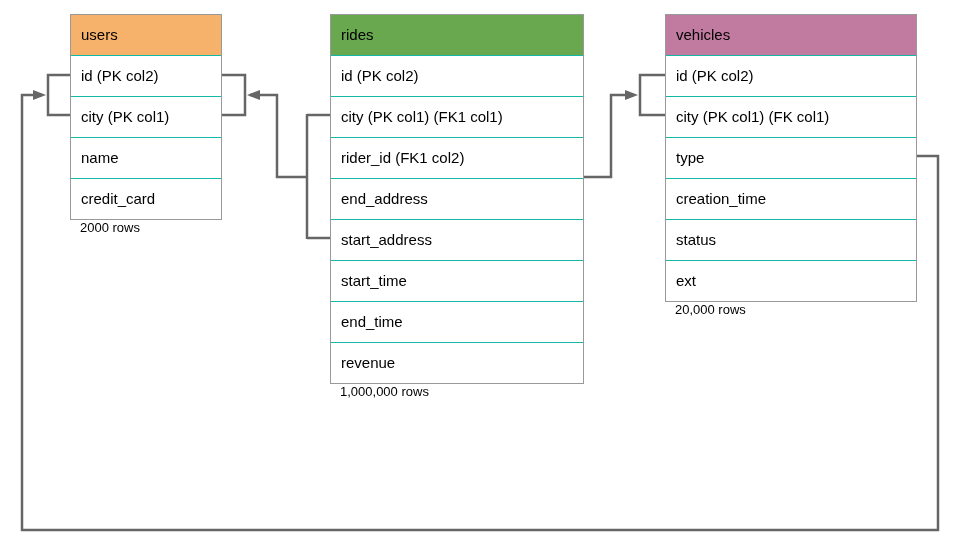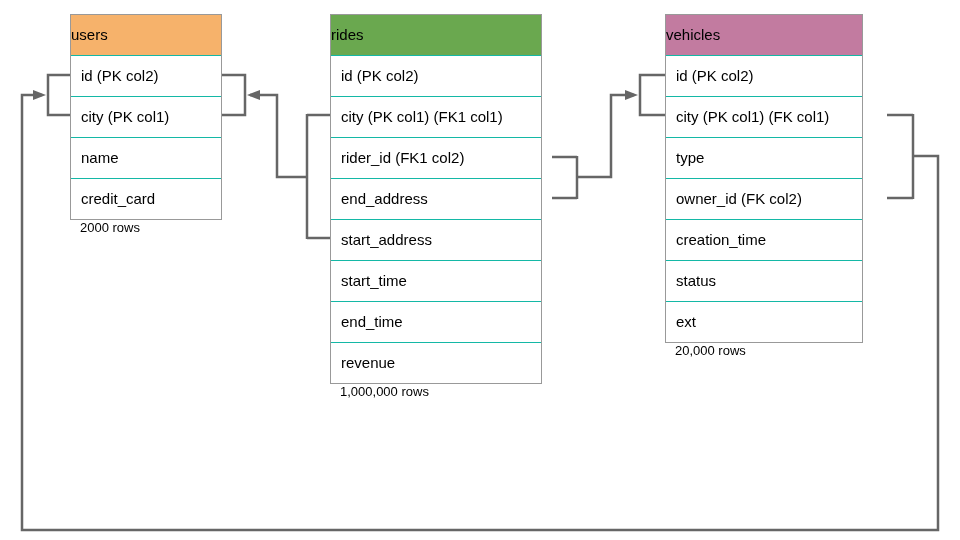--- a/index.html
+++ b/index.html
@@ -25,42 +25,43 @@
   }
   .table-wrap { position: absolute; }
   .table-box {
     border: 1px solid #999999;
     background: #ffffff;
     box-sizing: border-box;
   }
   .thead {
     height: 40px;
     line-height: 40px;
+    padding-left: 10px;
     font-size: 15px;
     white-space: nowrap;
     overflow: hidden;
   }
   .row {
     height: 40px;
     line-height: 40px;
     padding-left: 10px;
     font-size: 15px;
     border-top: 1px solid #14b8a6;
     background: #ffffff;
     white-space: nowrap;
     overflow: hidden;
   }
   .caption {
     padding-left: 10px;
     font-size: 13px;
     white-space: nowrap;
   }
   .w-users    { left: 70px;  top: 14px; width: 152px; }
-  .w-rides    { left: 330px; top: 14px; width: 212px; }
-  .w-vehicles { left: 665px; top: 14px; width: 198px; }
+  .w-rides    { left: 330px; top: 14px; width: 254px; }
+  .w-vehicles { left: 665px; top: 14px; width: 252px; }
   .table-box { width: 100%; }
 </style>
 </head>
 <body>
 
 <div class="canvas">
 
   <svg class="wires" viewBox="0 0 960 540" xmlns="http://www.w3.org/2000/svg">
 
     <g class="conn">
@@ -122,21 +123,20 @@
     <div class="caption">1,000,000 rows</div>
   </div>
 
   <div class="table-wrap w-vehicles">
     <div class="table-box">
       <div class="thead" style="background: rgb(194, 123, 160);">vehicles</div>
       <div>
           <div class="row">id (PK col2)</div>
           <div class="row">city (PK col1) (FK col1)</div>
           <div class="row">type</div>
-          <div class="row">owner_id (FK col2)</div>
           <div class="row">creation_time</div>
           <div class="row">status</div>
           <div class="row">ext</div>
         </div>
     </div>
     <div class="caption">20,000 rows</div>
   </div>
 
 </div>
 

